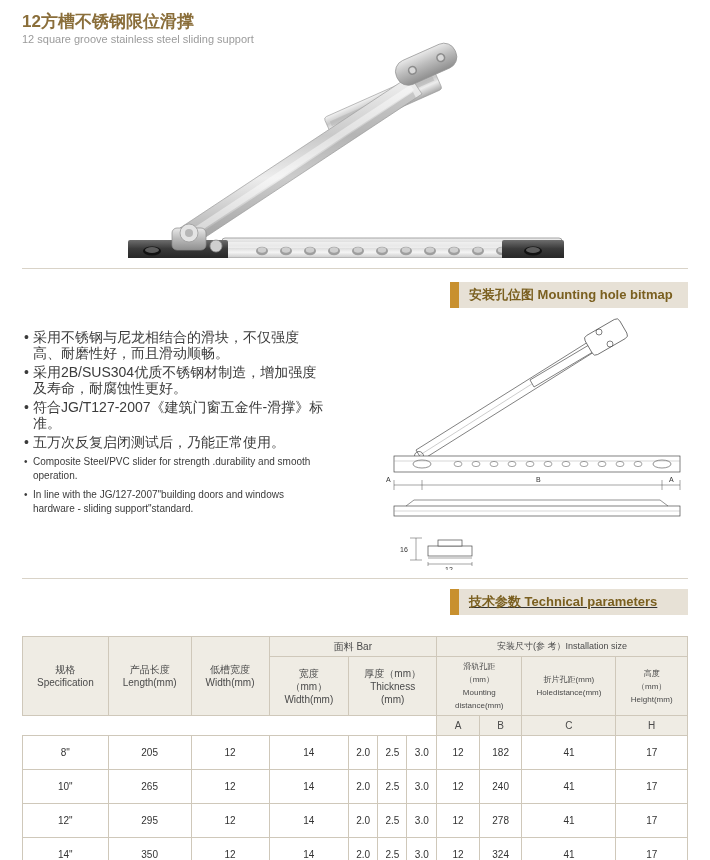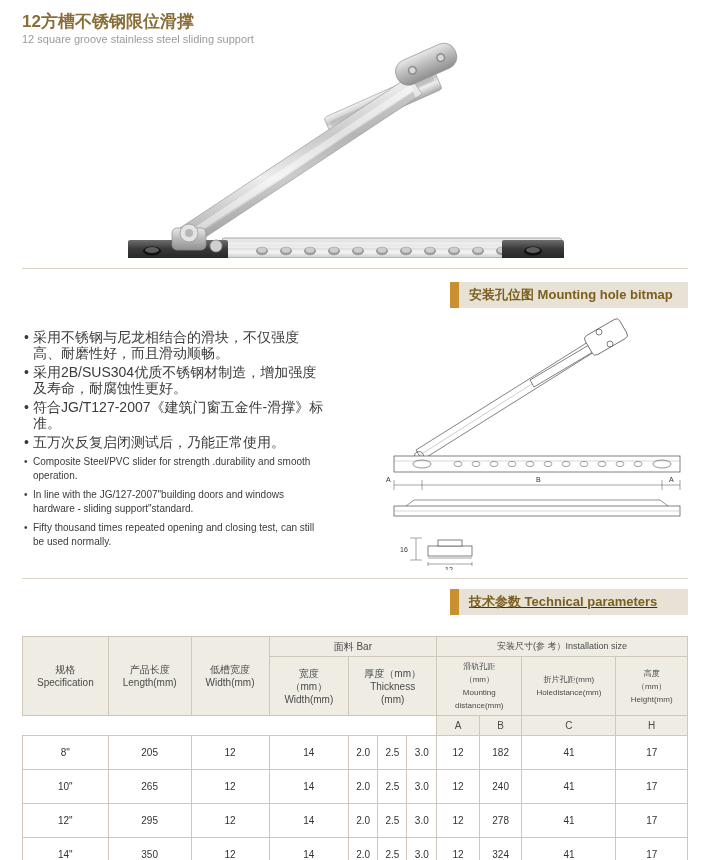--- a/index.html
+++ b/index.html
@@ -270,21 +270,20 @@
   </div>
 
   <div class="bullets">
     <ul>
       <li>采用不锈钢与尼龙相结合的滑块，不仅强度高、耐磨性好，而且滑动顺畅。</li>
       <li>采用2B/SUS304优质不锈钢材制造，增加强度及寿命，耐腐蚀性更好。</li>
       <li>符合JG/T127-2007《建筑门窗五金件-滑撑》标准。</li>
       <li>五万次反复启闭测试后，乃能正常使用。</li>
       <li class="en">Composite Steel/PVC slider for strength .durability and smooth operation.</li>
       <li class="en">In line with the JG/127-2007"building doors and windows hardware - sliding support"standard.</li>
-      <li class="en">Fifty thousand times repeated opening and closing test, can still be used normally.</li>
     </ul>
   </div>
 
   <div class="drawing">
     <svg width="320" height="260" viewBox="0 0 320 260" xmlns="http://www.w3.org/2000/svg" stroke="#4a4a4a" fill="none" stroke-width="0.7">
 
       <g>
 
         <path d="M36 140 L208 32 L214 42 L42 150 Z" fill="#ffffff" stroke="#4a4a4a" stroke-width="0.7"></path>
         <path d="M40 145 L210 37" stroke="#9a9a9a" stroke-width="0.5"></path>

